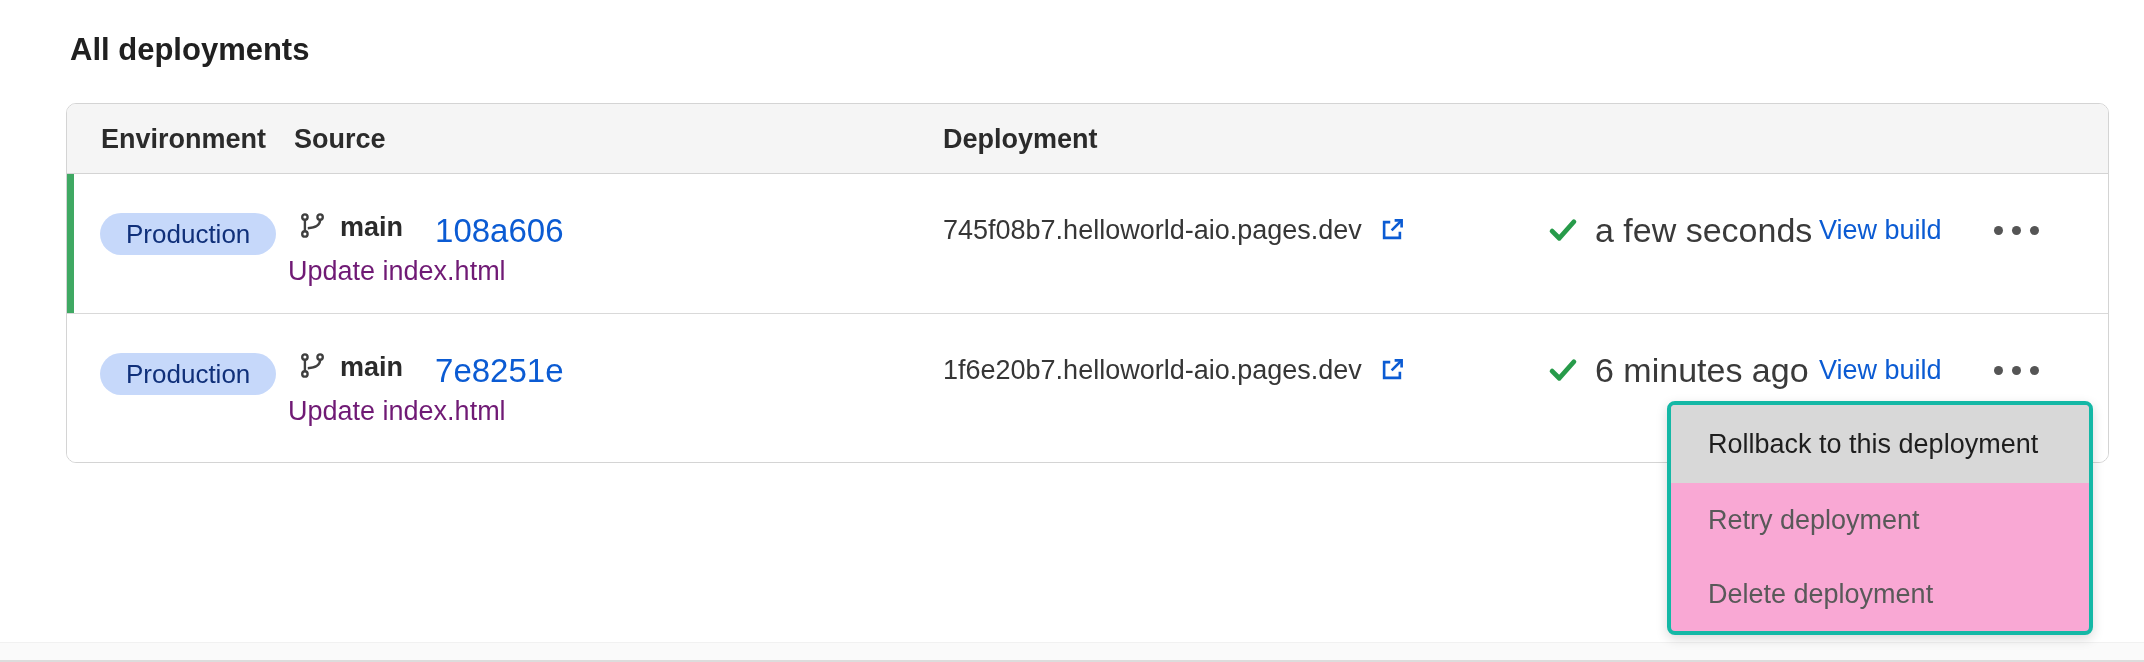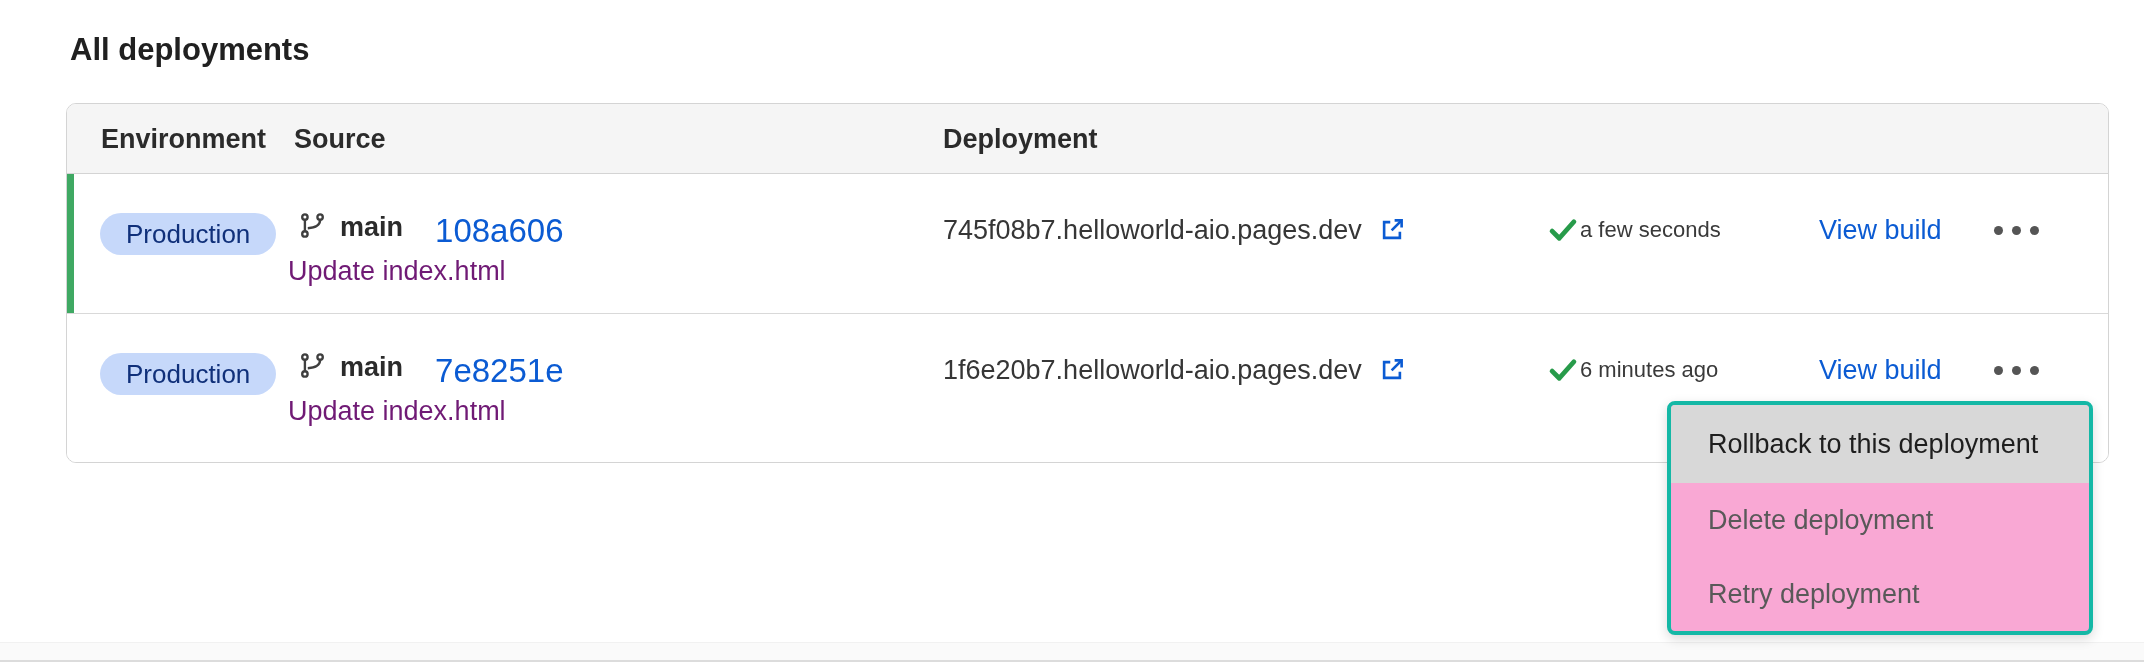--- a/index.html
+++ b/index.html
@@ -89,21 +89,21 @@
     display: flex; align-items: center; height: 36px;
   }
   .deploy-url { font-size: 27px; color: #363636; white-space: nowrap; }
   .external-icon-wrap { width: 28px; height: 28px; margin-left: 16px; display: inline-flex; cursor: pointer; }
 
   .cell-status {
     position: absolute; left: 1481px; top: 38px;
     display: flex; align-items: center; height: 36px;
   }
   .check-icon-wrap { width: 30px; height: 30px; display: inline-flex; }
-  .status-time { font-size: 22px; color: #3a3a3a; margin-left: 2px; white-space: nowrap; }
+  .status-time { font-size: 34px; color: #3a3a3a; margin-left: 17px; white-space: nowrap; }
 
   .view-build {
     position: absolute; left: 1752px; top: 38px;
     height: 36px; line-height: 36px;
     font-size: 27px; color: #0b5bd3; text-decoration: none; cursor: pointer; white-space: nowrap;
   }
   .dots-btn {
     position: absolute; left: 1916px; top: 36px;
     width: 66px; height: 40px;
     background: none; border: none; cursor: pointer;
@@ -262,19 +262,19 @@
         <i></i>
           <i></i>
           <i></i>
       </button>
     </div>
 
   </div>
 
   <div class="menu">
     <div class="menu-item highlighted">Rollback to this deployment</div>
+    <div class="menu-item">Retry deployment</div>
     <div class="menu-item">Delete deployment</div>
-    <div class="menu-item">Retry deployment</div>
   </div>
 
   <div class="bottom-strip"></div>
 
 </div>
 
 </body></html>

